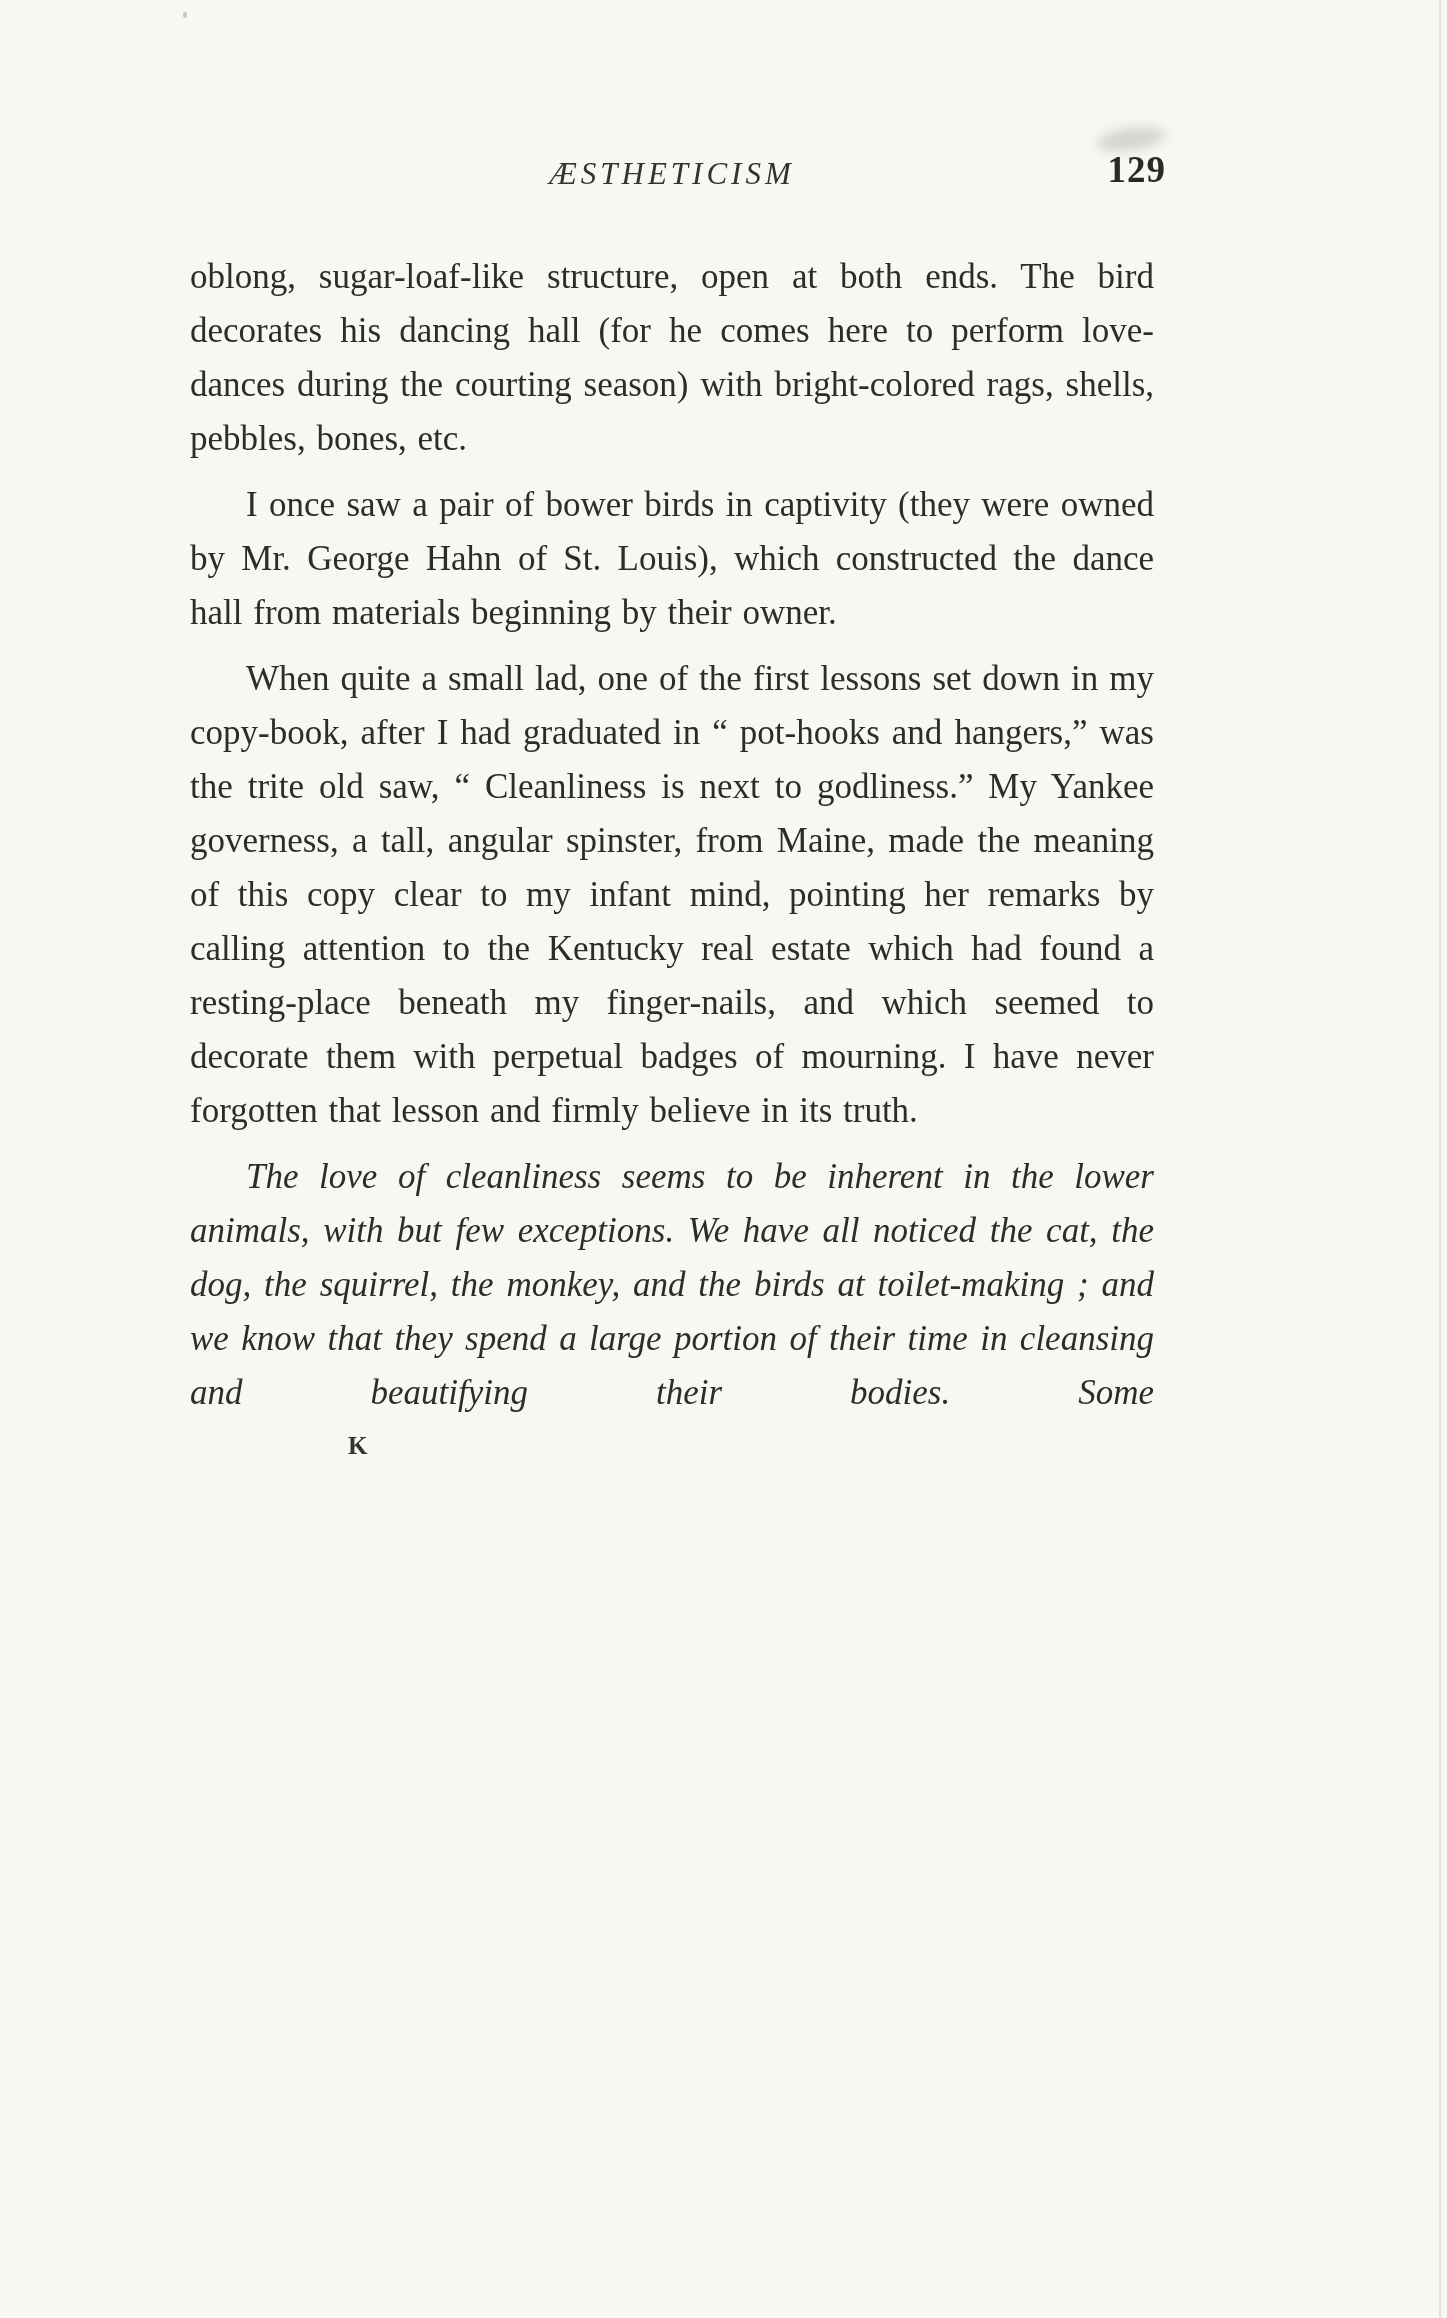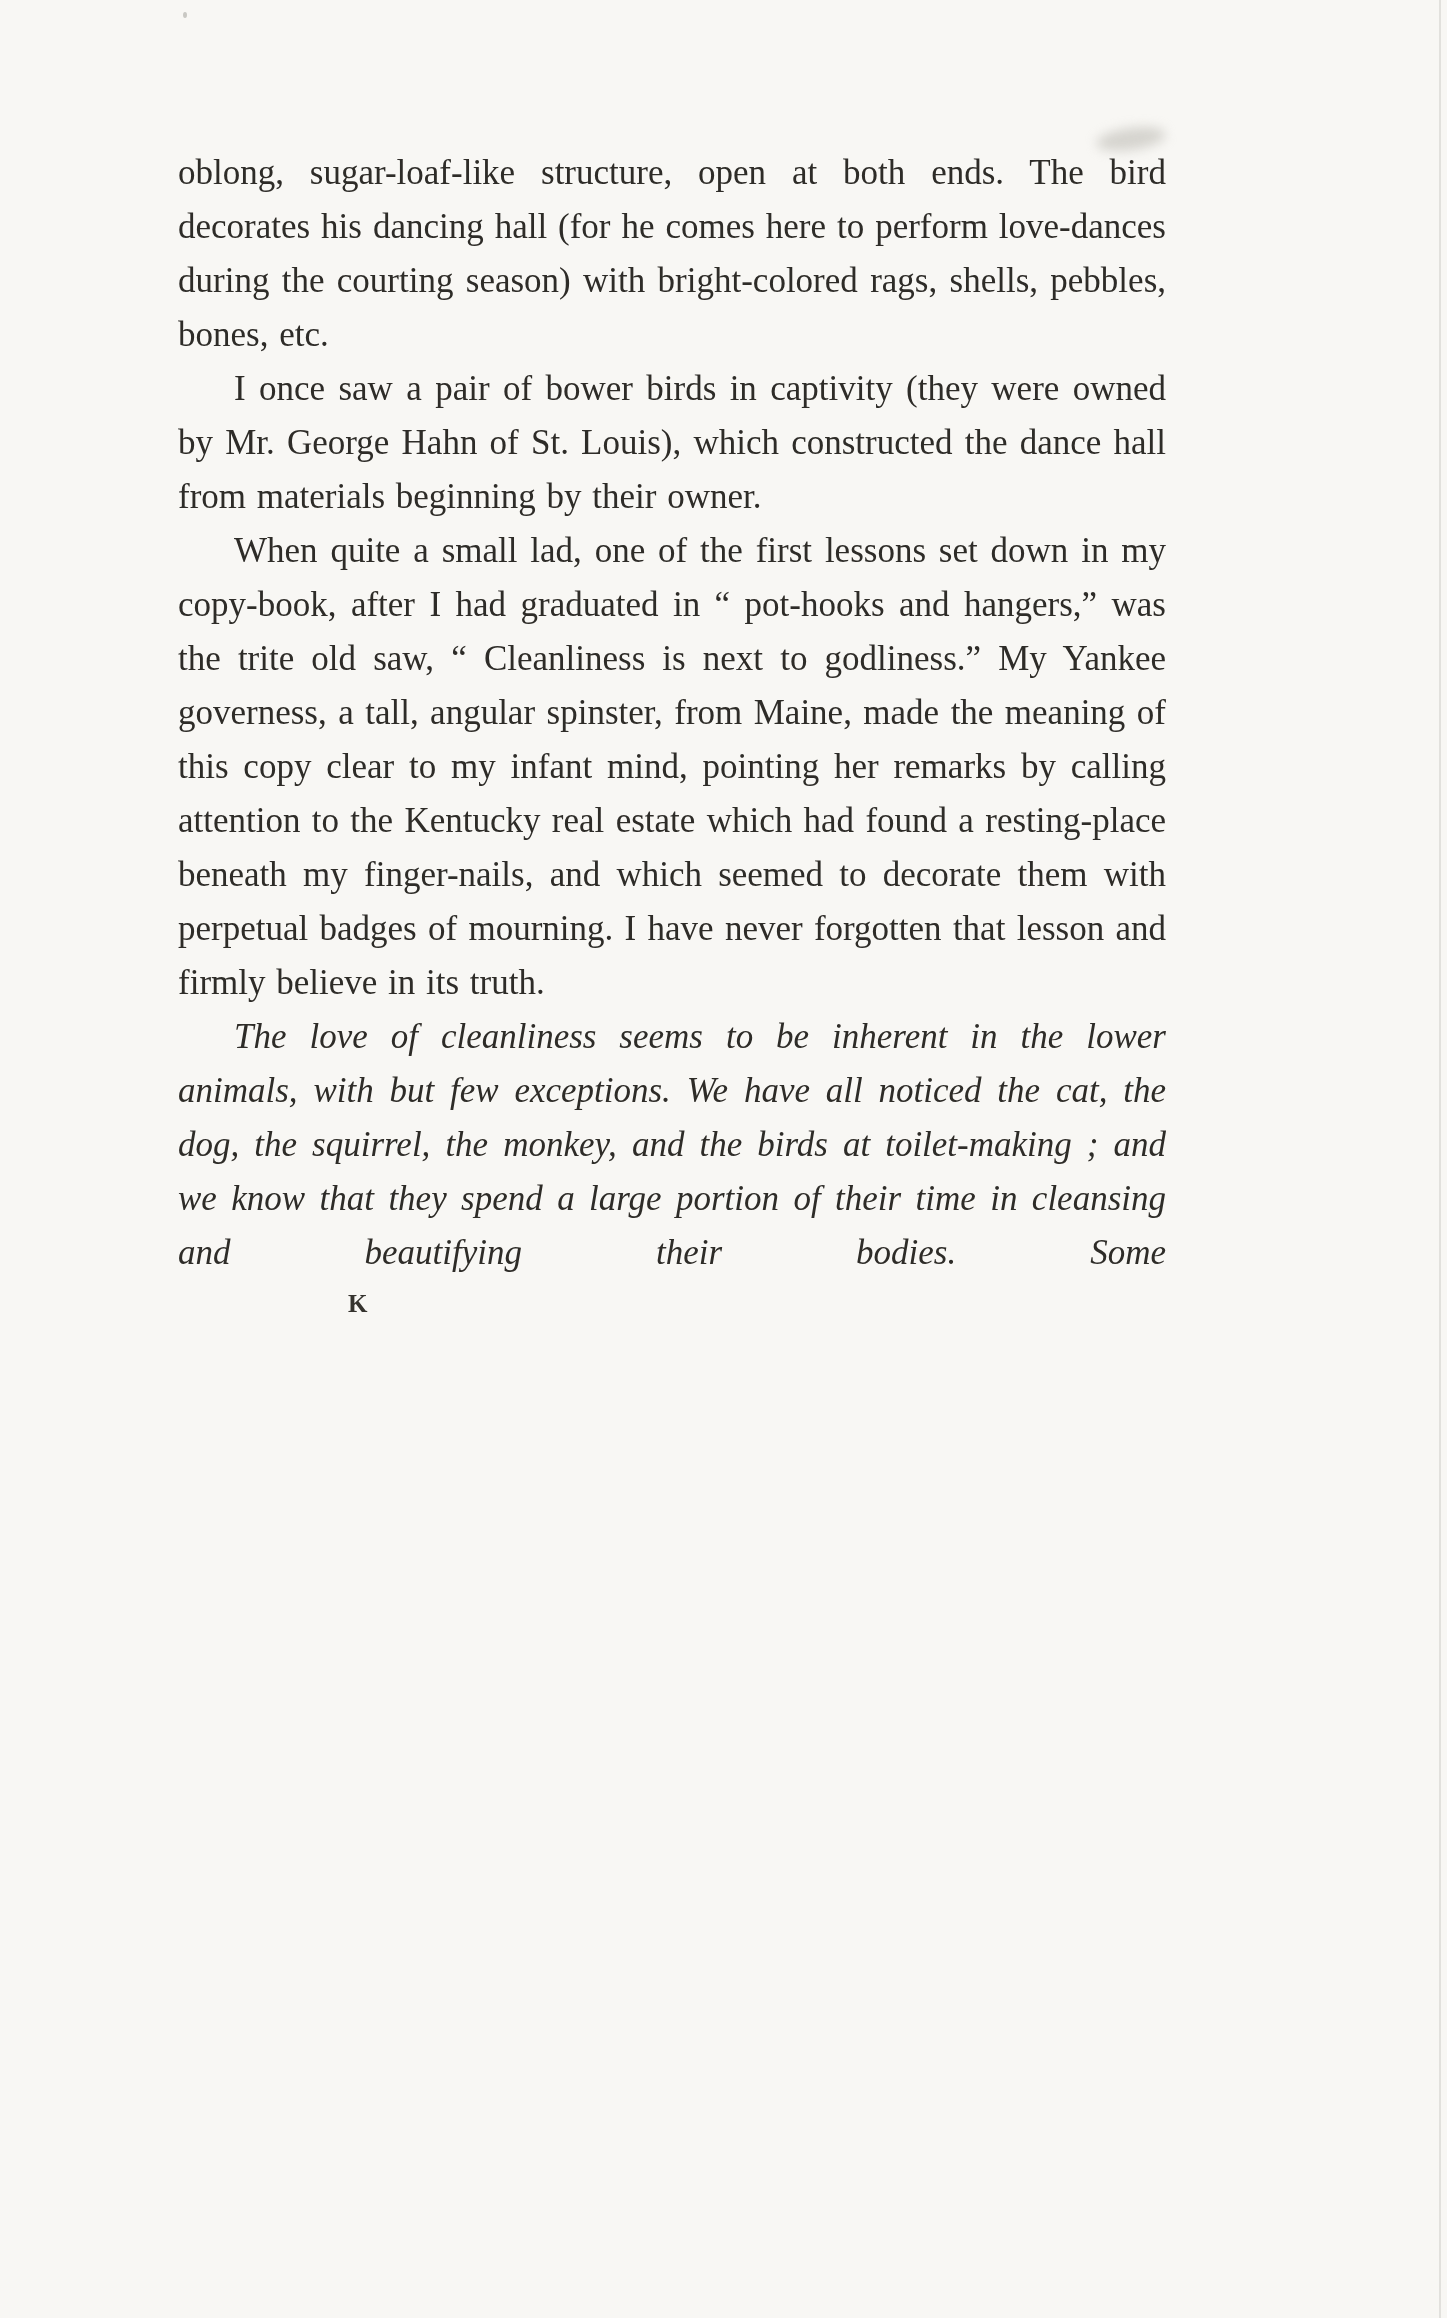--- a/index.html
+++ b/index.html
@@ -73,21 +73,21 @@
   .page-number {
     position: absolute;
     right: 0;
     top: 2px;
     font-weight: bold;
     font-size: 37px;
     letter-spacing: 1px;
     color: #2b2925;
   }
   .body-text p {
-    margin: 0;
+    margin: 12px;
     font-size: 35px;
     line-height: 54px;
     text-align: justify;
     word-spacing: 2px;
   }
   .body-text p.indent {
     text-indent: 56px;
   }
   .body-text p.justify-last {
     text-align-last: justify;
@@ -106,20 +106,24 @@
 <body>
 
 <div class="page">
 
   <div class="edge-line"></div>
   <div class="smudge"></div>
   <div class="speck-1"></div>
 
   <div class="text-block">
 
+    <div class="running-head">
+      <div class="head-title">ÆSTHETICISM</div>
+      <div class="page-number">129</div>
+    </div>
 
     <div class="body-text">
       <p>oblong, sugar-loaf-like structure, open at both ends. The bird decorates his dancing hall (for he comes here to perform love-dances during the courting season) with bright-colored rags, shells, pebbles, bones, etc.</p>
       <p class="indent">I once saw a pair of bower birds in captivity (they were owned by Mr. George Hahn of St. Louis), which constructed the dance hall from materials beginning by their owner.</p>
       <p class="indent">When quite a small lad, one of the first lessons set down in my copy-book, after I had graduated in “ pot-hooks and hangers,” was the trite old saw, “ Cleanliness is next to godliness.”  My Yankee governess, a tall, angular spinster, from Maine, made the meaning of this copy clear to my infant mind, pointing her remarks by calling attention to the Kentucky real estate which had found a resting-place beneath my finger-nails, and which seemed to decorate them with perpetual badges of mourning.  I have never forgotten that lesson and firmly believe in its truth.</p>
       <p class="indent justify-last">The love of cleanliness seems to be inherent in the lower animals, with but few exceptions.  We have all noticed the cat, the dog, the squirrel, the monkey, and the birds at toilet-making ; and we know that they spend a large portion of their time in cleansing and beautifying their bodies.  Some</p>
     </div>
 
     <div class="signature-mark">K</div>
 

